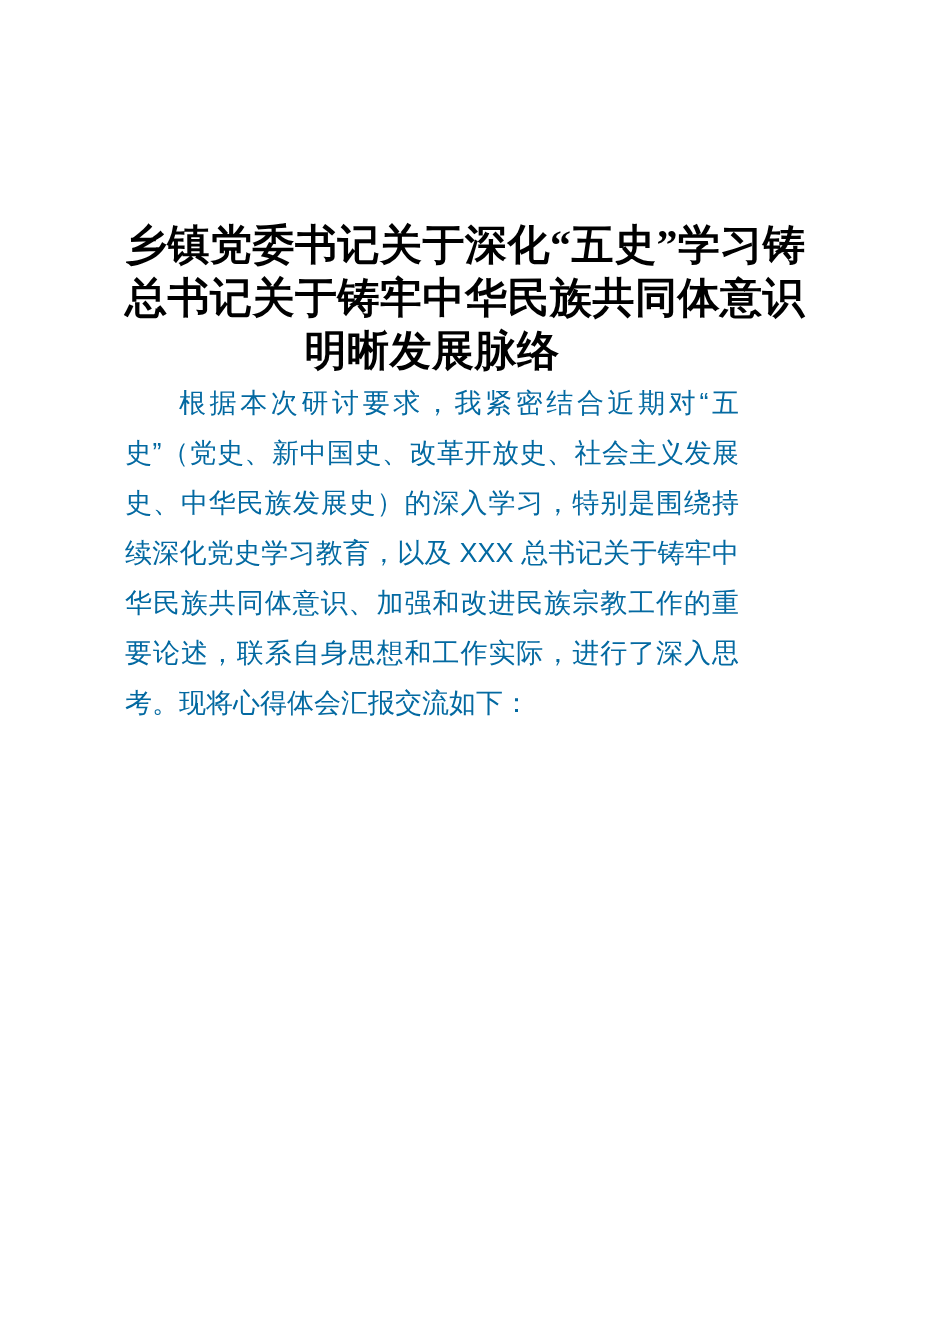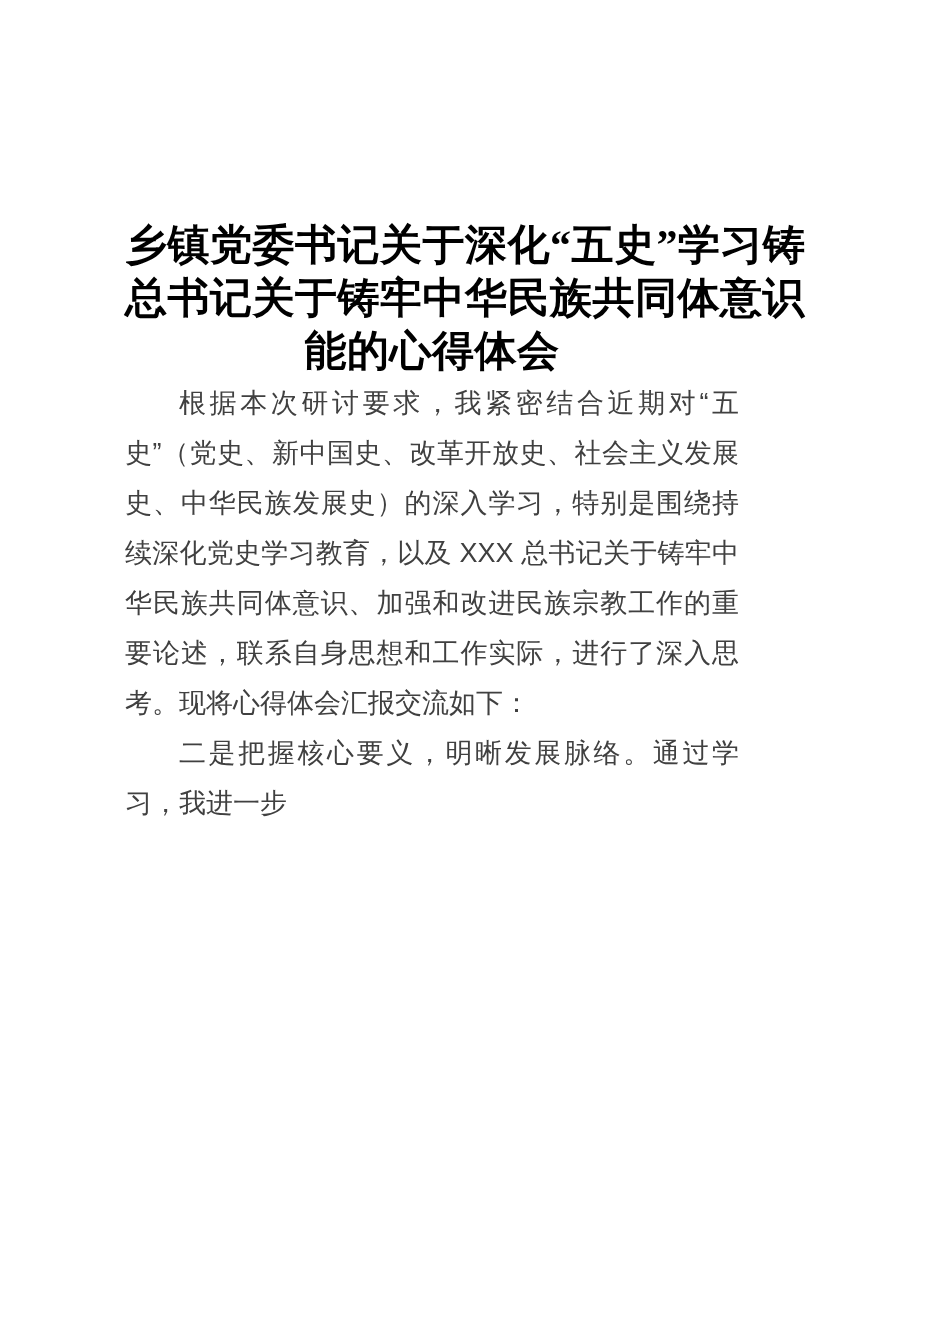--- a/index.html
+++ b/index.html
@@ -35,37 +35,36 @@
   .title-line {
     display: block;
     white-space: nowrap;
   }
   .body-para {
     margin: 0;
     font-size: 27px;
     line-height: 50px;
     text-align: justify;
     text-indent: 54px;
-    color: #404040;
+    color: #0369a1;
     word-break: break-all;
   }
   .section-heading {
     font-weight: bold;
   }
 </style>
 </head>
 <body>
 
 <div class="page">
 
   <h1 class="doc-title">
     <span class="title-line">乡镇党委书记关于深化“五史”学习铸</span>
     <span class="title-line">总书记关于铸牢中华民族共同体意识</span>
-    <span class="title-line">能的心得体会</span>
+    <span class="title-line">明晰发展脉络</span>
   </h1>
 
   <p class="body-para">根据本次研讨要求，我紧密结合近期对“五史”（党史、新中国史、改革开放史、社会主义发展史、中华民族发展史）的深入学习，特别是围绕持续深化党史学习教育，以及 XXX 总书记关于铸牢中华民族共同体意识、加强和改进民族宗教工作的重要论述，联系自身思想和工作实际，进行了深入思考。现将心得体会汇报交流如下：</p>
 
 
 
-  <p class="body-para">二是把握核心要义，明晰发展脉络。通过学习，我进一步</p>
 
 </div>
 
 </body></html>

